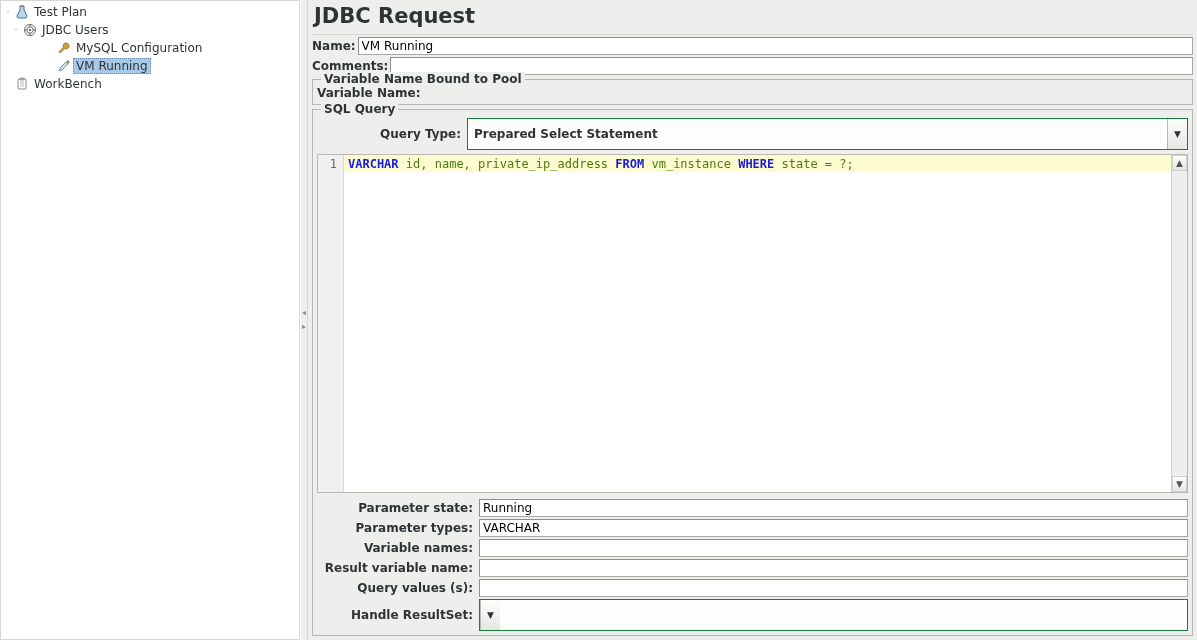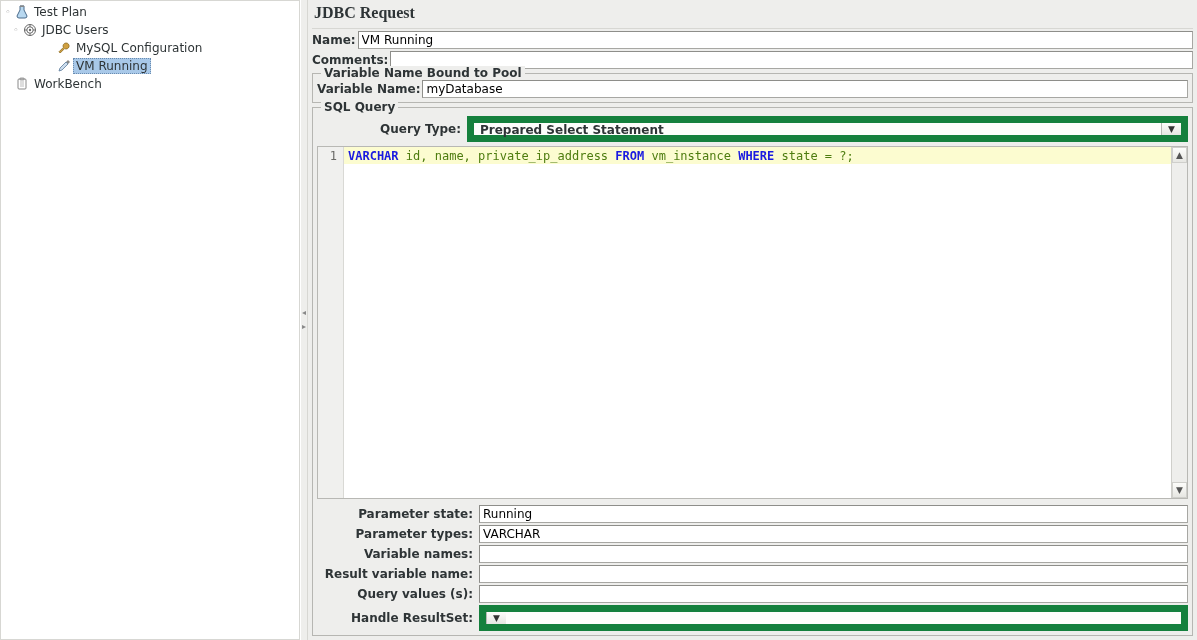--- a/index.html
+++ b/index.html
@@ -48,24 +48,23 @@
   
   .main-panel {
     flex: 1; height: 100%;
     background: #eeeeec;
     display: flex; flex-direction: column;
     padding: 2px 4px 4px 4px;
     overflow: hidden;
   }
   .title {
     font-weight: bold;
-    font-size: 16px;
+    font-size: 21px;
     padding: 2px 2px 6px 2px;
     border-bottom: 1px solid #d7d7d3;
-    font-family: Liberation Serif, serif;
   }
   .form-row { display: flex; align-items: center; margin-top: 2px; gap: 2px; }
   .form-row .lbl { font-weight: bold; white-space: nowrap; }
   .text-input {
     flex: 1; height: 18px;
     background: #fff;
     border: 1px solid #a7a7a3; border-top-color: #8e8e8a; border-left-color: #8e8e8a;
     padding: 0 3px;
     font: inherit;
   }
@@ -79,24 +78,24 @@
     position: absolute; top: -8px; left: 8px;
     background: #eeeeec;
     padding: 0 3px;
     font-weight: bold;
     font-size: 12px;
   }
   .sql-fieldset { flex: 1; display: flex; flex-direction: column; min-height: 0; }
   .qtype-row { display: flex; align-items: center; margin: 4px 0 2px 0; }
   .qtype-row .lbl { width: 150px; text-align: right; padding-right: 6px; font-weight: bold; }
   .combo {
-    flex: 1; display: flex; 
+    flex: 1; display: flex; align-items: center;
     background: #fdfdfb;
-    border: 7px solid #15803d;
-    height: 26px;
+    border: 1px solid #15803d;
+    height: 32px;
   }
   .combo .combo-text { flex: 1; padding: 0 6px; font-weight: bold; }
   .combo .combo-btn {
     width: 20px; height: 100%;
     border-left: 1px solid #b8b8b4;
     background: linear-gradient(#fdfdfb, #e6e6e2);
     display: flex; align-items: center; justify-content: center;
     font-size: 9px; color: #333;
   }
   .query-header { text-align: center; font-weight: bold; margin-top: 2px; }
@@ -217,21 +216,20 @@
 
     <div class="form-row">
       <span class="lbl">Comments:</span>
       <input class="text-input" type="text" value="" style="">
     </div>
 
     <div class="fieldset">
       <div class="legend">Variable Name Bound to Pool</div>
       <div class="form-row" style="margin-top:2px;">
         <span class="lbl">Variable Name:</span>
-        <input class="text-input" type="text" value="myDatabase" style="">
       </div>
     </div>
 
     <div class="fieldset sql-fieldset">
       <div class="legend">SQL Query</div>
 
       <div class="qtype-row">
         <span class="lbl">Query Type:</span>
         <div class="combo">
           <span class="combo-text">Prepared Select Statement</span>

